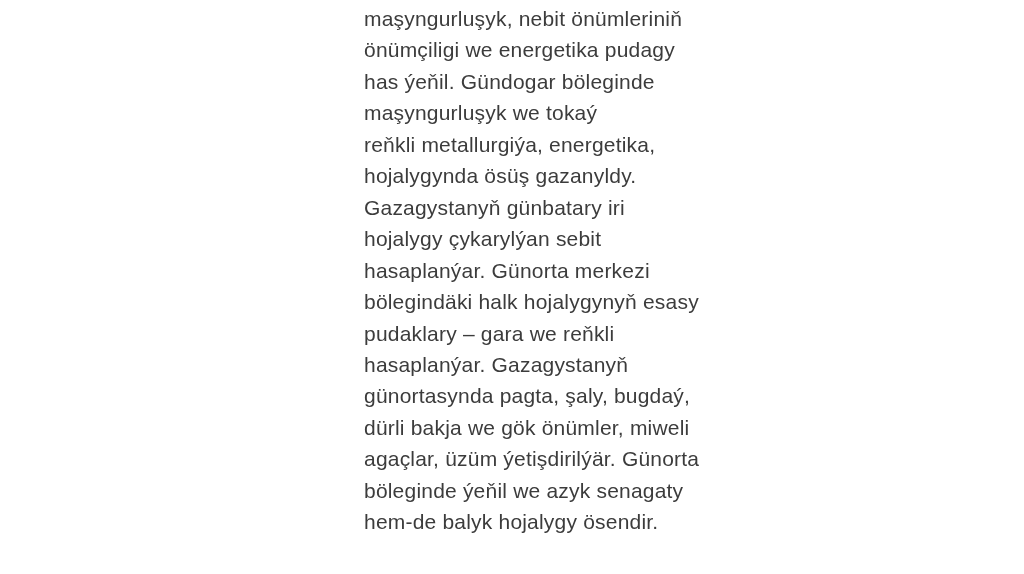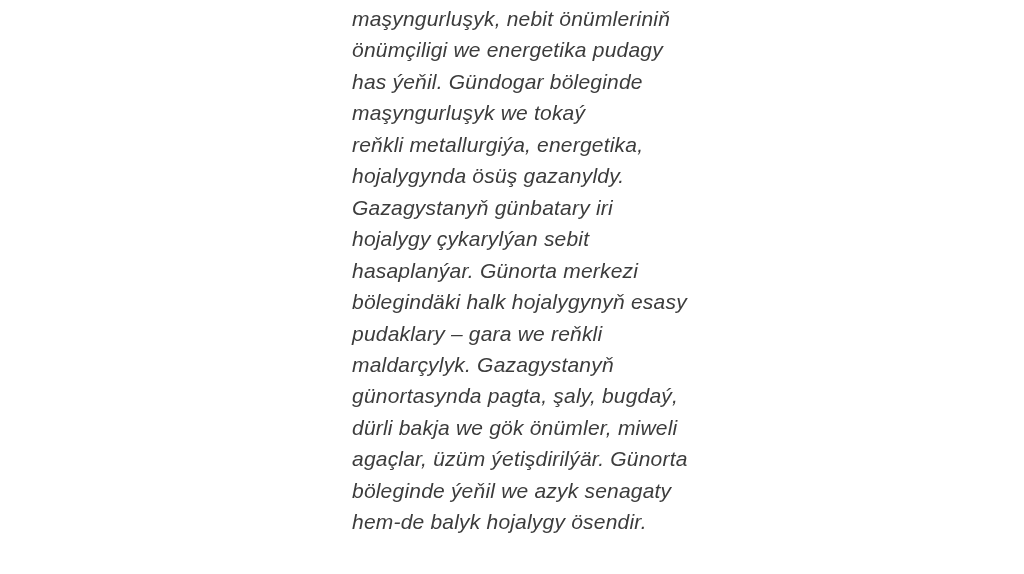--- a/index.html
+++ b/index.html
@@ -9,23 +9,22 @@
   }
   body {
     width: 1024px;
     height: 574px;
     overflow: hidden;
     position: relative;
     font-family: "Liberation Sans", sans-serif;
   }
   .text-column {
     position: absolute;
-    left: 352px;
+    left: 364px;
     top: 3px;
-    font-style: italic;
   }
   .text-line {
     font-size: 21px;
     line-height: 31.45px;
     letter-spacing: 0.2px;
     color: #3c3c3c;
     white-space: pre;
     font-weight: 400;
   }
 </style>
@@ -37,19 +36,19 @@
   <div class="text-line">önümçiligi we energetika pudagy</div>
   <div class="text-line">has ýeňil. Gündogar böleginde</div>
   <div class="text-line">maşyngurluşyk we tokaý</div>
   <div class="text-line">reňkli metallurgiýa, energetika,</div>
   <div class="text-line">hojalygynda ösüş gazanyldy.</div>
   <div class="text-line">Gazagystanyň günbatary iri</div>
   <div class="text-line">hojalygy çykarylýan sebit</div>
   <div class="text-line">hasaplanýar. Günorta merkezi</div>
   <div class="text-line">bölegindäki halk hojalygynyň esasy</div>
   <div class="text-line">pudaklary – gara we reňkli</div>
-  <div class="text-line">maldarçylyk. Gazagystanyň</div>
+  <div class="text-line">hasaplanýar. Gazagystanyň</div>
   <div class="text-line">günortasynda pagta, şaly, bugdaý,</div>
   <div class="text-line">dürli bakja we gök önümler, miweli</div>
   <div class="text-line">agaçlar, üzüm ýetişdirilýär. Günorta</div>
   <div class="text-line">böleginde ýeňil we azyk senagaty</div>
   <div class="text-line">hem-de balyk hojalygy ösendir.</div>
 </div>
 
 </body></html>

